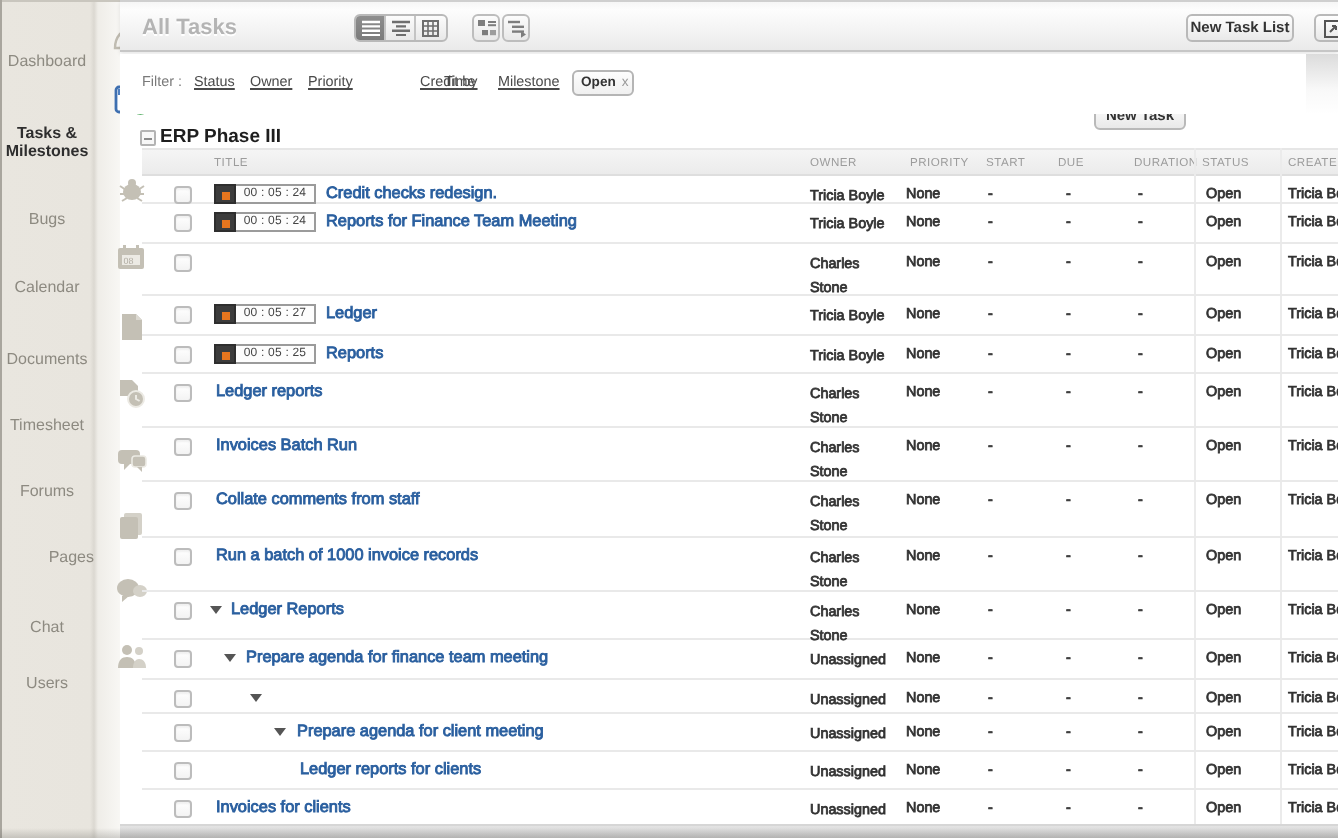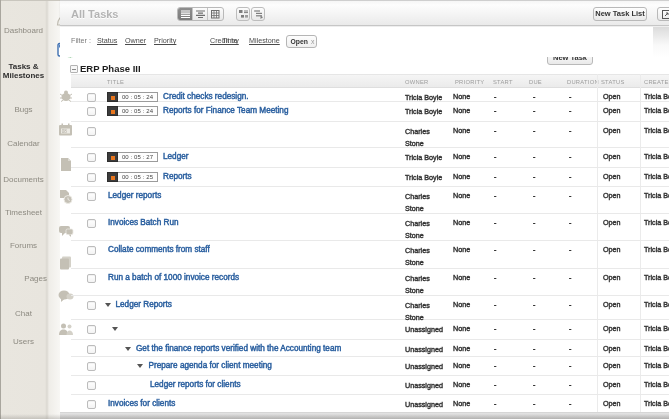--- a/index.html
+++ b/index.html
@@ -405,33 +405,33 @@
       <div class="dd1">-</div>
         <div class="dd2">-</div>
         <div class="dd3">-</div>
       <div class="st">Open</div>
         <div class="cr">Tricia Boyle</div>
     </div>
 
     <div class="tr" style="height:20px;">
       <div class="cb"></div>
       <div class="arr" style="left:41px;"></div>
+      <div class="tt" style="left:52px;">Prepare agenda for finance team meeting</div>
       <div class="own">Unassigned</div>
         <div class="pri">None</div>
       <div class="dd1">-</div>
         <div class="dd2">-</div>
         <div class="dd3">-</div>
       <div class="st">Open</div>
         <div class="cr">Tricia Boyle</div>
     </div>
 
     <div class="tr" style="height:17px;">
       <div class="cb"></div>
       <div class="arr" style="left:54px;"></div>
-      <div class="tt" style="left:65px;">Get the finance reports verified with the Accounting team</div>
       <div class="own">Unassigned</div>
         <div class="pri">None</div>
       <div class="dd1">-</div>
         <div class="dd2">-</div>
         <div class="dd3">-</div>
       <div class="st">Open</div>
         <div class="cr">Tricia Boyle</div>
     </div>
 
     <div class="tr" style="height:19px;">

